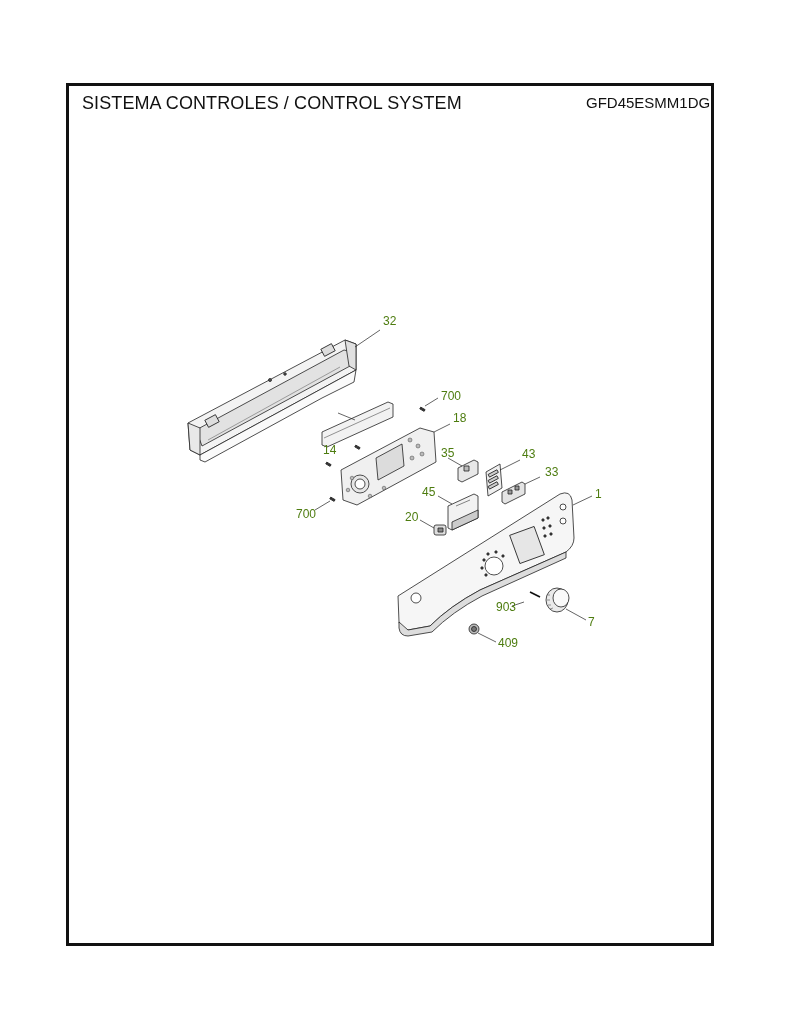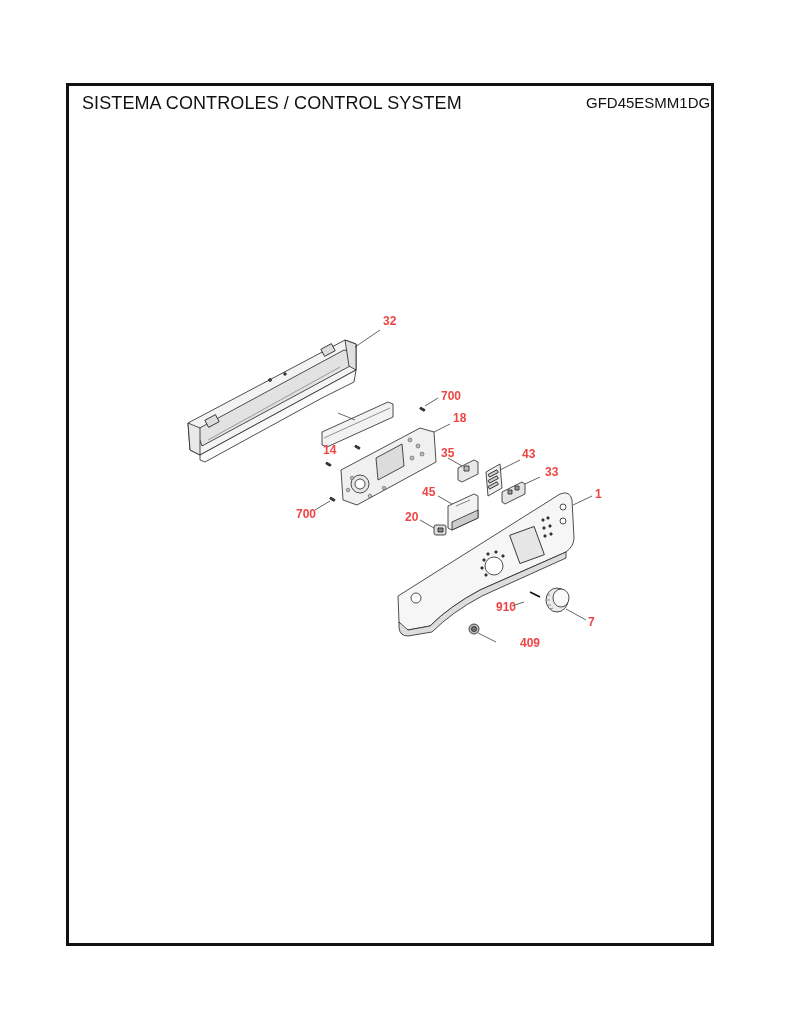--- a/index.html
+++ b/index.html
@@ -1,21 +1,21 @@
 <!DOCTYPE html>
 <html><head>
 <meta charset="utf-8">
 <style>
   html, body { margin: 0; padding: 0; background: #ffffff; }
   body { width: 791px; height: 1024px; position: relative; overflow: hidden; font-family: "Liberation Sans", sans-serif; }
   .frame { position: absolute; left: 66px; top: 83px; width: 642px; height: 857px; border: 3px solid #111; box-sizing: content-box; }
   .title-left { position: absolute; left: 82px; top: 93px; font-size: 18px; color: #111; letter-spacing: 0.1px; }
   .title-right { position: absolute; left: 586px; top: 94px; font-size: 15px; color: #111; }
   svg.diagram { position: absolute; left: 0; top: 0; }
-  .callout { position: absolute; font-size: 12px; color: #ef4444; line-height: 1; font-weight: bold; }
+  .callout { position: absolute; font-size: 12px; color: #4d7c0f; line-height: 1; }
 </style>
 </head>
 <body>
 
 <div class="frame"></div>
 <div class="title-left">SISTEMA CONTROLES / CONTROL SYSTEM</div>
 <div class="title-right">GFD45ESMM1DG</div>
 
 <svg class="diagram" width="791" height="1024" viewBox="0 0 791 1024">
   <g stroke="#222" stroke-width="0.8" fill="#f6f6f6" stroke-linejoin="round">
@@ -157,15 +157,15 @@
 <div class="callout" style="left:323px;top:400px;margin-top:44px;">14</div>
 <div class="callout" style="left:441px;top:390px;">700</div>
 <div class="callout" style="left:453px;top:412px;">18</div>
 <div class="callout" style="left:441px;top:447px;">35</div>
 <div class="callout" style="left:522px;top:448px;">43</div>
 <div class="callout" style="left:545px;top:466px;">33</div>
 <div class="callout" style="left:422px;top:486px;">45</div>
 <div class="callout" style="left:595px;top:488px;">1</div>
 <div class="callout" style="left:296px;top:508px;">700</div>
 <div class="callout" style="left:405px;top:511px;">20</div>
-<div class="callout" style="left:496px;top:601px;">910</div>
+<div class="callout" style="left:496px;top:601px;">903</div>
 <div class="callout" style="left:588px;top:616px;">7</div>
-<div class="callout" style="left:520px;top:637px;text-align:center;">409</div>
+<div class="callout" style="left:498px;top:637px;text-align:center;">409</div>
 
 </body></html>

